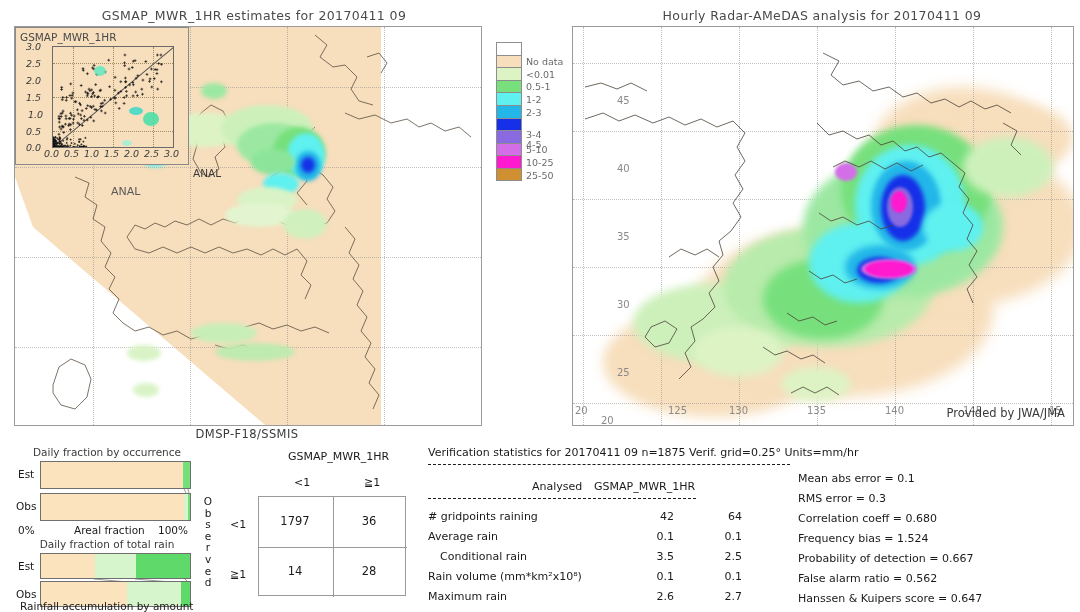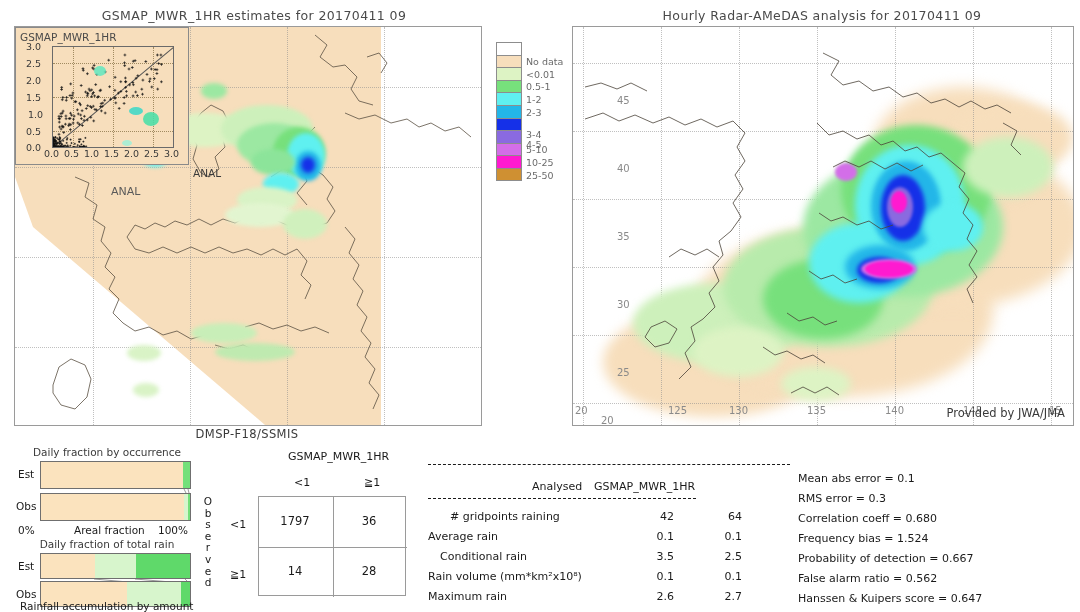--- a/index.html
+++ b/index.html
@@ -22,21 +22,21 @@
   .coast{position:absolute;inset:0;}
   .blob{position:absolute;border-radius:50%;filter:blur(2.2px);}
   .corner-tag{position:absolute;font-size:11px;color:#5a5a5a;white-space:nowrap;}
   
   #scatter-inset{position:absolute;border:1px solid #8a8a8a;background:#f7debc;}
   #scatter-inset .st{position:absolute;font-size:10.5px;color:#4a4a4a;white-space:nowrap;}
   .sc-box{position:absolute;border:1px solid #6a6a6a;background:transparent;}
   .sc-grid-v{position:absolute;border-left:1px dotted #a08a60;}
   .sc-grid-h{position:absolute;border-top:1px dotted #a08a60;}
   .sc-diag{position:absolute;height:1px;background:#555;transform-origin:0 0;}
-  .sc-tick{position:absolute;font-size:9.5px;color:#3a3a3a;white-space:nowrap;}
+  .sc-tick{position:absolute;font-size:9.5px;color:#3a3a3a;white-space:nowrap;font-style:italic;}
   
   #color-legend{position:absolute;}
   #color-legend .sw{position:absolute;left:0;width:26px;border:1px solid #8d8d8d;border-bottom:none;box-sizing:border-box;}
   #color-legend .sw.last{border-bottom:1px solid #8d8d8d;}
   #color-legend .lb{position:absolute;left:30px;font-size:9.5px;color:#6b6b6b;white-space:nowrap;}
   
   .frac-title{position:absolute;font-size:10.5px;color:#3a3a3a;white-space:nowrap;text-align:center;}
   .frac-row{position:absolute;height:36px;border:1px solid #6f6f6f;box-sizing:border-box;display:flex;overflow:hidden;}
   .frac-row > div{height:100%;}
   .frac-lab{position:absolute;font-size:10.5px;color:#1a1a1a;}
@@ -654,27 +654,28 @@
     <div class="ct-vline" style="left:74px;top:0;height:100px;"></div>
     <div class="ct-hline" style="top:50px;left:0;width:148px;"></div>
   </div>
   <div class="ct-cell" style="left:62px;top:74px;width:74px;">1797</div>
   <div class="ct-cell" style="left:136px;top:74px;width:74px;">36</div>
   <div class="ct-cell" style="left:62px;top:124px;width:74px;">14</div>
   <div class="ct-cell" style="left:136px;top:124px;width:74px;">28</div>
 </div>
 
 <div id="stats" style="left:428px;top:440px;width:650px;height:172px;">
+  <div class="hdr" style="left:0;top:6px;">Verification statistics for 20170411 09   n=1875  Verif. grid=0.25°  Units=mm/hr</div>
   <div class="rule" style="left:0;top:24px;width:362px;"></div>
 
   <div class="colh" style="left:104px;top:40px;">Analysed</div>
   <div class="colh" style="left:166px;top:40px;">GSMAP_MWR_1HR</div>
   <div class="rule" style="left:0;top:58px;width:268px;"></div>
 
-  <div class="srow" style="left:0;top:70px;margin-left:22px;"># gridpoints raining</div>
+  <div class="srow" style="left:0;top:70px;"># gridpoints raining</div>
   <div class="sval" style="left:212px;top:70px;">42</div>
   <div class="sval" style="left:280px;top:70px;">64</div>
 
   <div class="srow" style="left:0;top:90px;">Average rain</div>
   <div class="sval" style="left:212px;top:90px;">0.1</div>
   <div class="sval" style="left:280px;top:90px;">0.1</div>
 
   <div class="srow" style="left:12px;top:110px;">Conditional rain</div>
   <div class="sval" style="left:212px;top:110px;">3.5</div>
   <div class="sval" style="left:280px;top:110px;">2.5</div>

